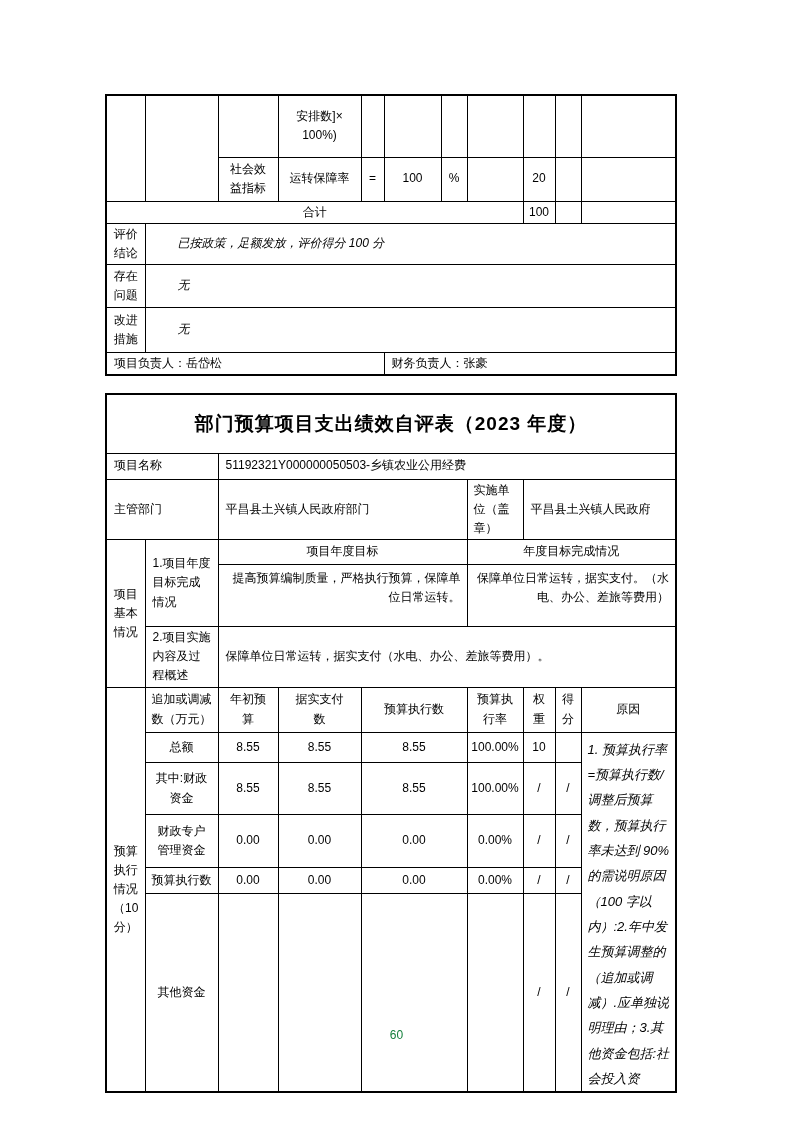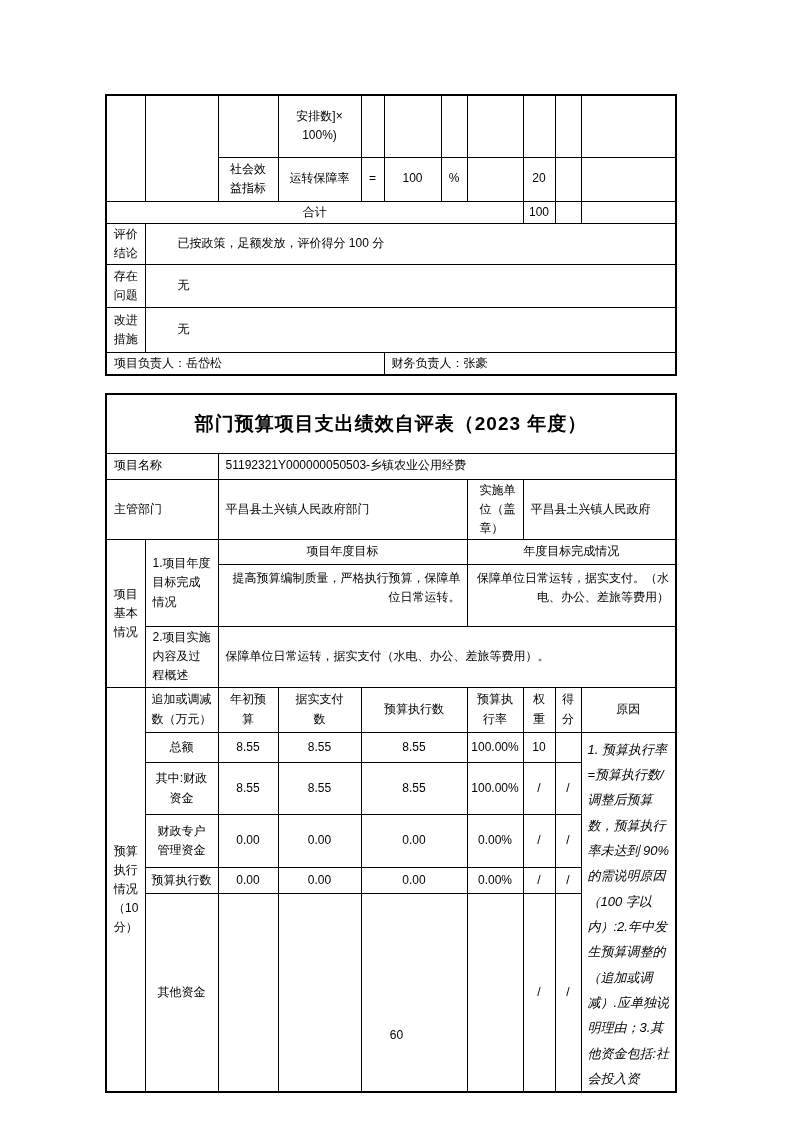--- a/index.html
+++ b/index.html
@@ -23,34 +23,34 @@
     line-height:1.6;
     vertical-align:middle;
     text-align:center;
     padding:1px 3px;
     overflow:hidden;
     word-break:break-all;
   }
   .t1{position:absolute;left:105px;top:94px;}
   .t2{position:absolute;left:105px;top:393px;}
   .l{text-align:left;padding-left:7px;padding-right:6px;}
-  .it{padding-left:32px;}
+  .it{font-style:italic;padding-left:32px;}
   .pre{white-space:pre-line;}
   .top{vertical-align:top;text-align:right;}
   .title-cell{
     font-size:19px;font-weight:bold;letter-spacing:1px;
     text-align:center;vertical-align:middle;
   }
   .reason-cell{
     font-style:italic;font-size:13px;line-height:1.95;
     text-align:left;vertical-align:top;padding:4px 4px 0 6px;
   }
   .pagenum{
     position:absolute;left:0;top:1028px;width:100%;
-    text-align:center;font-size:12px;color:#000000;
+    text-align:center;font-size:12px;color:#15803d;
   }
 </style>
 </head>
 <body>
 
 <div class="page">
 
   <table class="t1">
     <colgroup>
       <col style="width:39px">
@@ -136,21 +136,21 @@
         <tr style="height:59px">
       <td colspan="9" class="title-cell">部门预算项目支出绩效自评表（2023 年度）</td>
     </tr>
     <tr style="height:26px">
       <td colspan="2" class="l">项目名称</td>
       <td colspan="7" class="l">51192321Y000000050503-乡镇农业公用经费</td>
     </tr>
     <tr style="height:57px">
       <td colspan="2" class="l">主管部门</td>
       <td colspan="3" class="l">平昌县土兴镇人民政府部门</td>
-      <td class="l" style="padding-left:12px;padding-right:5px">实施单位（盖章）</td>
+      <td class="l" style="padding-left:6px;padding-right:5px">实施单位（盖章）</td>
       <td colspan="3" class="l">平昌县土兴镇人民政府</td>
     </tr>
     <tr style="height:25px">
       <td rowspan="3" class="pre">项目
 基本
 情况</td>
       <td rowspan="2" class="l">1.项目年度目标完成情况</td>
       <td colspan="3">项目年度目标</td>
       <td colspan="4">年度目标完成情况</td>
     </tr>

